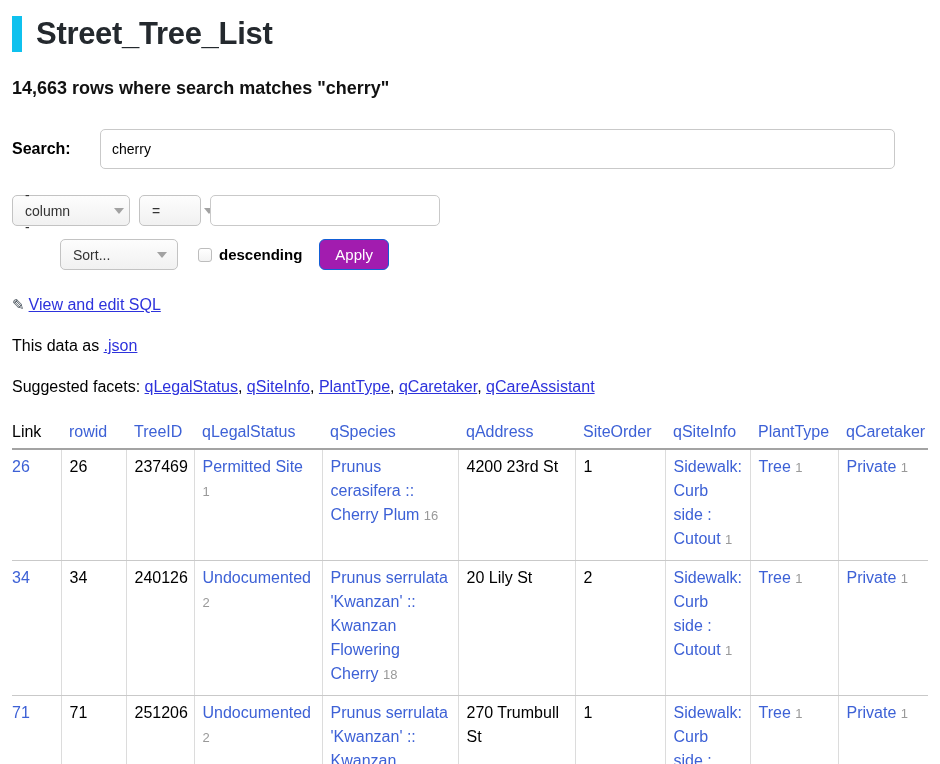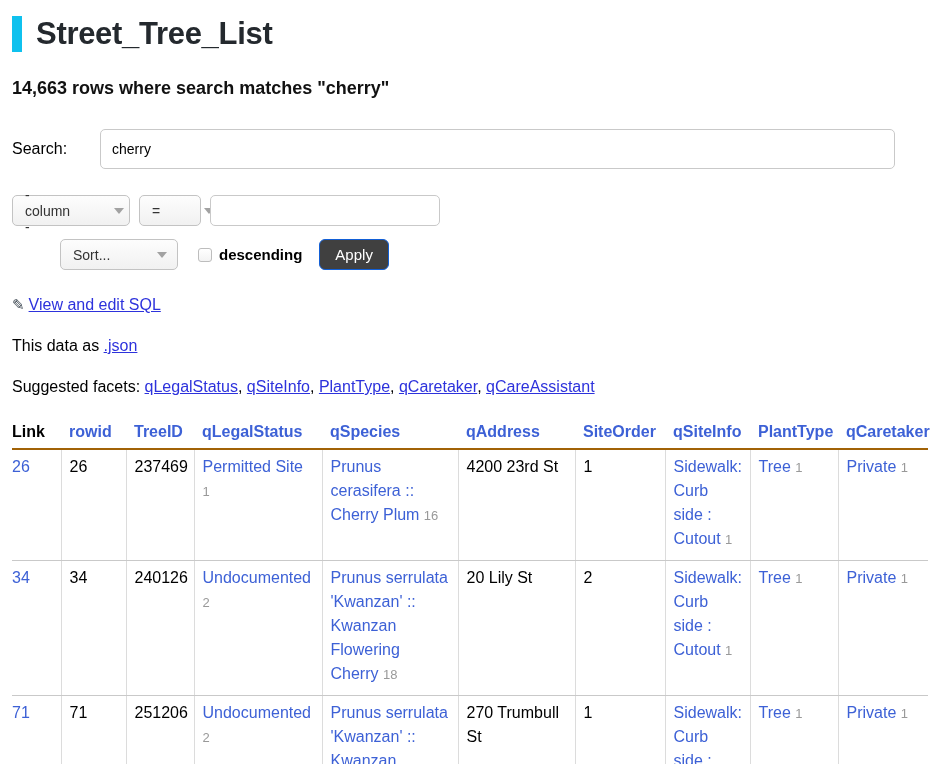--- a/index.html
+++ b/index.html
@@ -18,21 +18,21 @@
     letter-spacing: -0.3px;
     margin-bottom: 26px;
   }
   .accent-bar { width: 10px; background: #0fc1ee; margin-right: 14px; }
 
   
   .summary { font-size: 18px; font-weight: bold; color: #111; margin-bottom: 30px; }
 
   
   .search-row { display: flex; align-items: center; margin-bottom: 26px; }
-  .search-label { font-size: 16px; font-weight: normal; width: 88px; flex: 0 0 88px; }
+  .search-label { font-size: 16px; font-weight: bold; width: 88px; flex: 0 0 88px; }
   .search-input {
     flex: 0 0 795px; width: 795px; height: 40px;
     border: 1px solid #c9c9c9; border-radius: 5px;
     font-family: "Liberation Sans", sans-serif;
     font-size: 14px; padding: 0 11px; color: #000; outline: none;
   }
 
   
   .filter-row, .sort-row { display: flex; align-items: center; margin-bottom: 13px; }
   .select {
@@ -58,37 +58,37 @@
     font-size: 14px; padding: 0 10px; outline: none;
   }
   .sort-row { margin-top: 12px; margin-bottom: 26px; padding-left: 48px; }
   .desc-checkbox {
     appearance: none; -webkit-appearance: none;
     width: 14px; height: 14px; border: 1px solid #bdbdbd; border-radius: 3px;
     background: linear-gradient(#fff, #f3f3f3); margin-right: 7px; cursor: pointer;
   }
   .desc-label { font-size: 15px; font-weight: bold; margin-right: 17px; }
   .apply-button {
-    background: #404040; color: #fff; border: 1px solid #125fd6;
+    background: #a21caf; color: #fff; border: 1px solid #125fd6;
     border-radius: 6px; font-family: "Liberation Sans", sans-serif;
     font-size: 15px; padding: 6px 15px; cursor: pointer;
   }
 
   
   .line { font-size: 16px; margin-bottom: 23px; color: #000; }
   .sql-line { margin-top: 20px; }
   a { color: #2d32dc; text-decoration: underline; cursor: pointer; }
   .pencil { color: #3c4650; text-decoration: none; margin-right: 4px; font-size: 15px; }
   .facet-wrap:not(:last-child)::after { content: ", "; color: #000; }
 
   
   table { border-collapse: collapse; width: 916px; table-layout: fixed; margin-top: 8px; }
   th {
-    text-align: left; font-size: 16px; font-weight: bold;
-    padding: 4px 8px 7px 8px; border-bottom: 2px solid #a16207;
+    text-align: left; font-size: 16px; font-weight: normal;
+    padding: 4px 8px 7px 8px; border-bottom: 2px solid #a3a3a3;
     white-space: nowrap;
   }
   th:first-child { padding-left: 0; }
   th a { text-decoration: none; color: #3d61d6; }
   td {
     vertical-align: top; font-size: 16px; line-height: 24px;
     padding: 5px 8px 8px 8px; border-bottom: 1px solid #c9c9c9;
   }
   td:first-child { padding-left: 0; }
   td + td { border-left: 1px solid #dcdcdc; }

